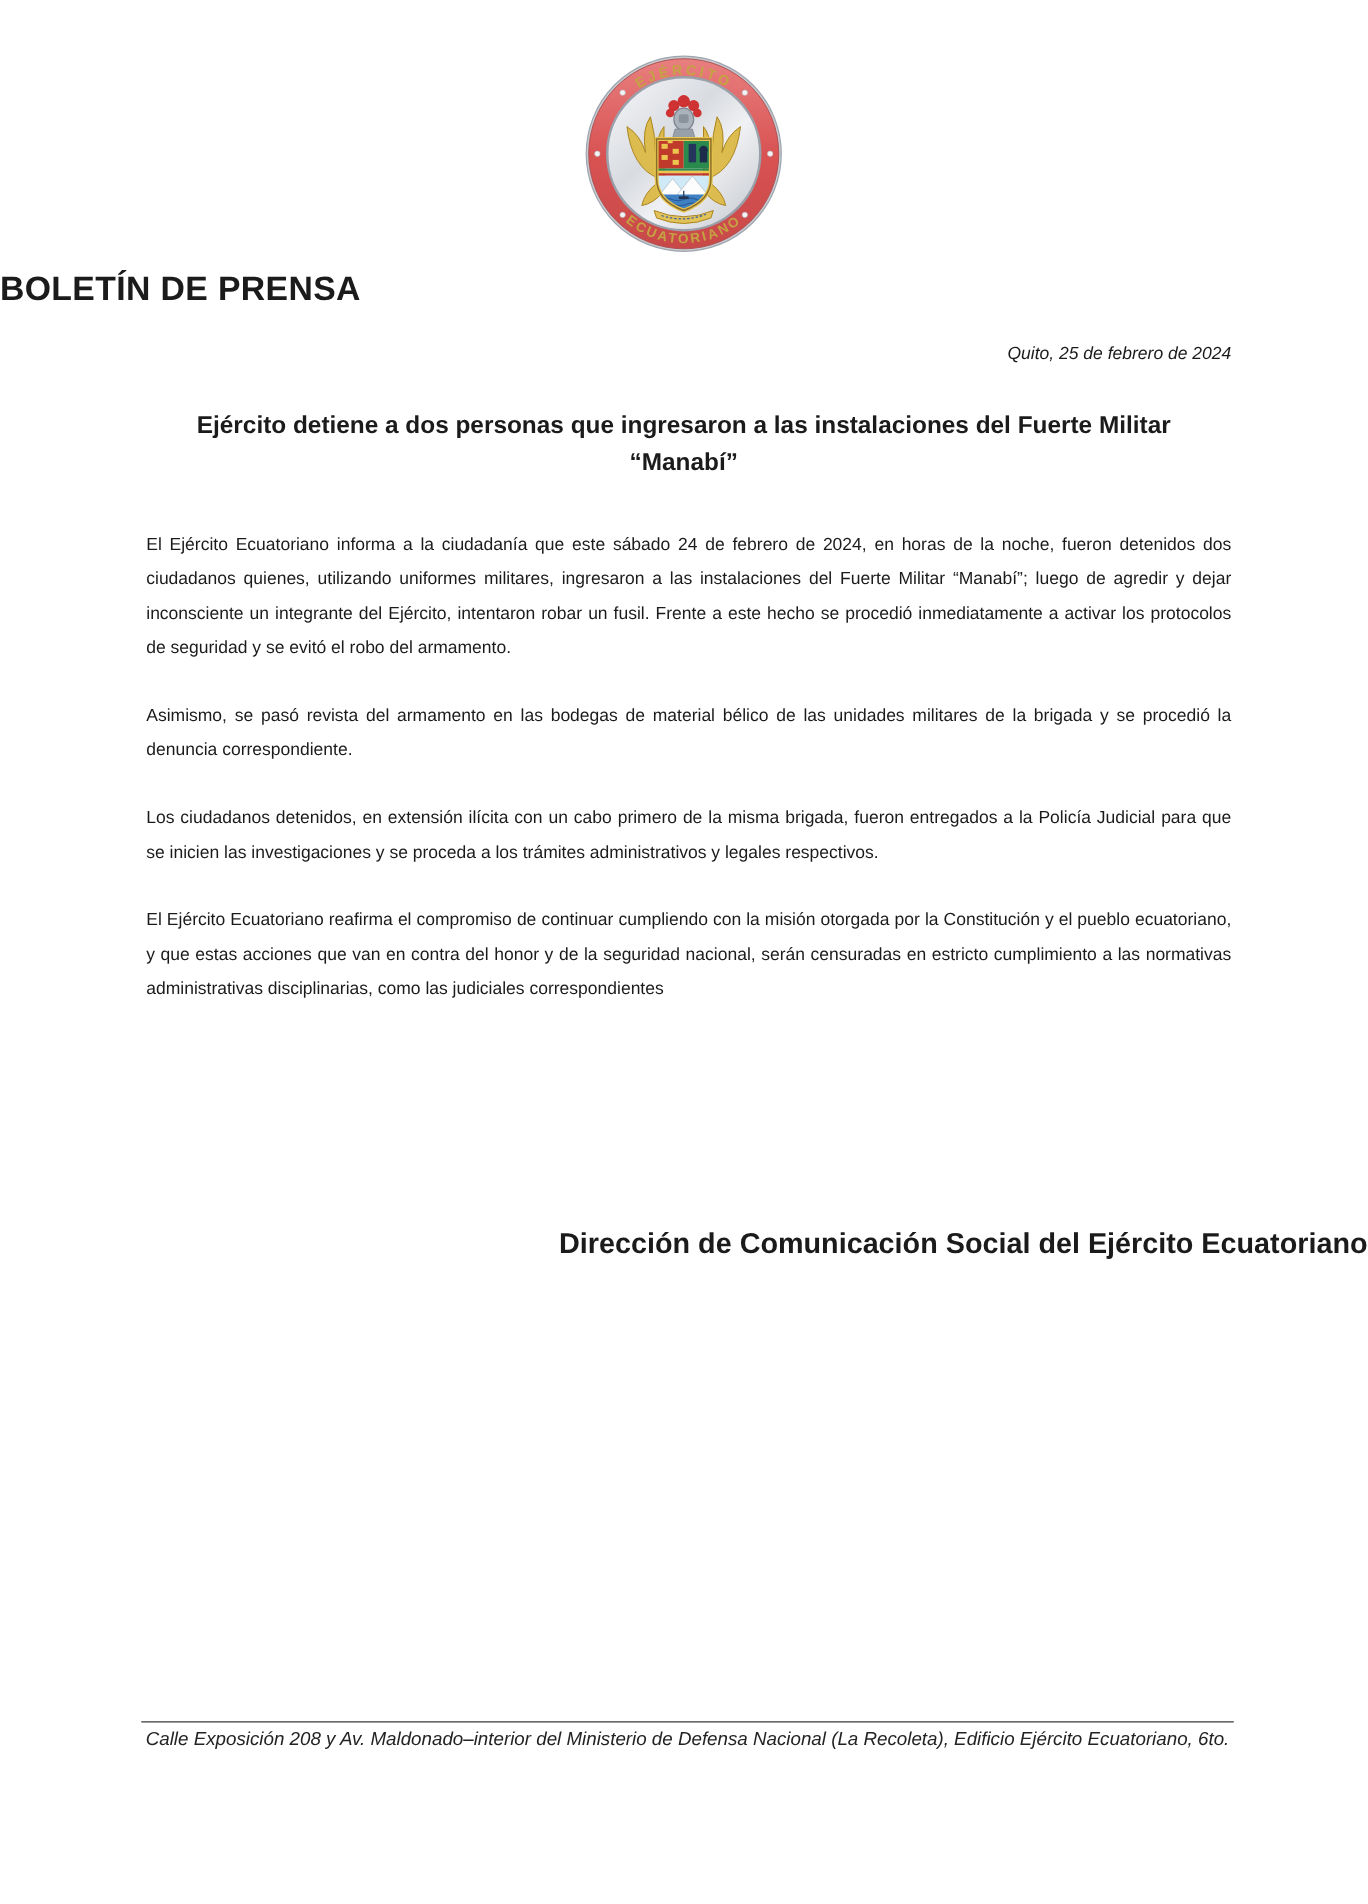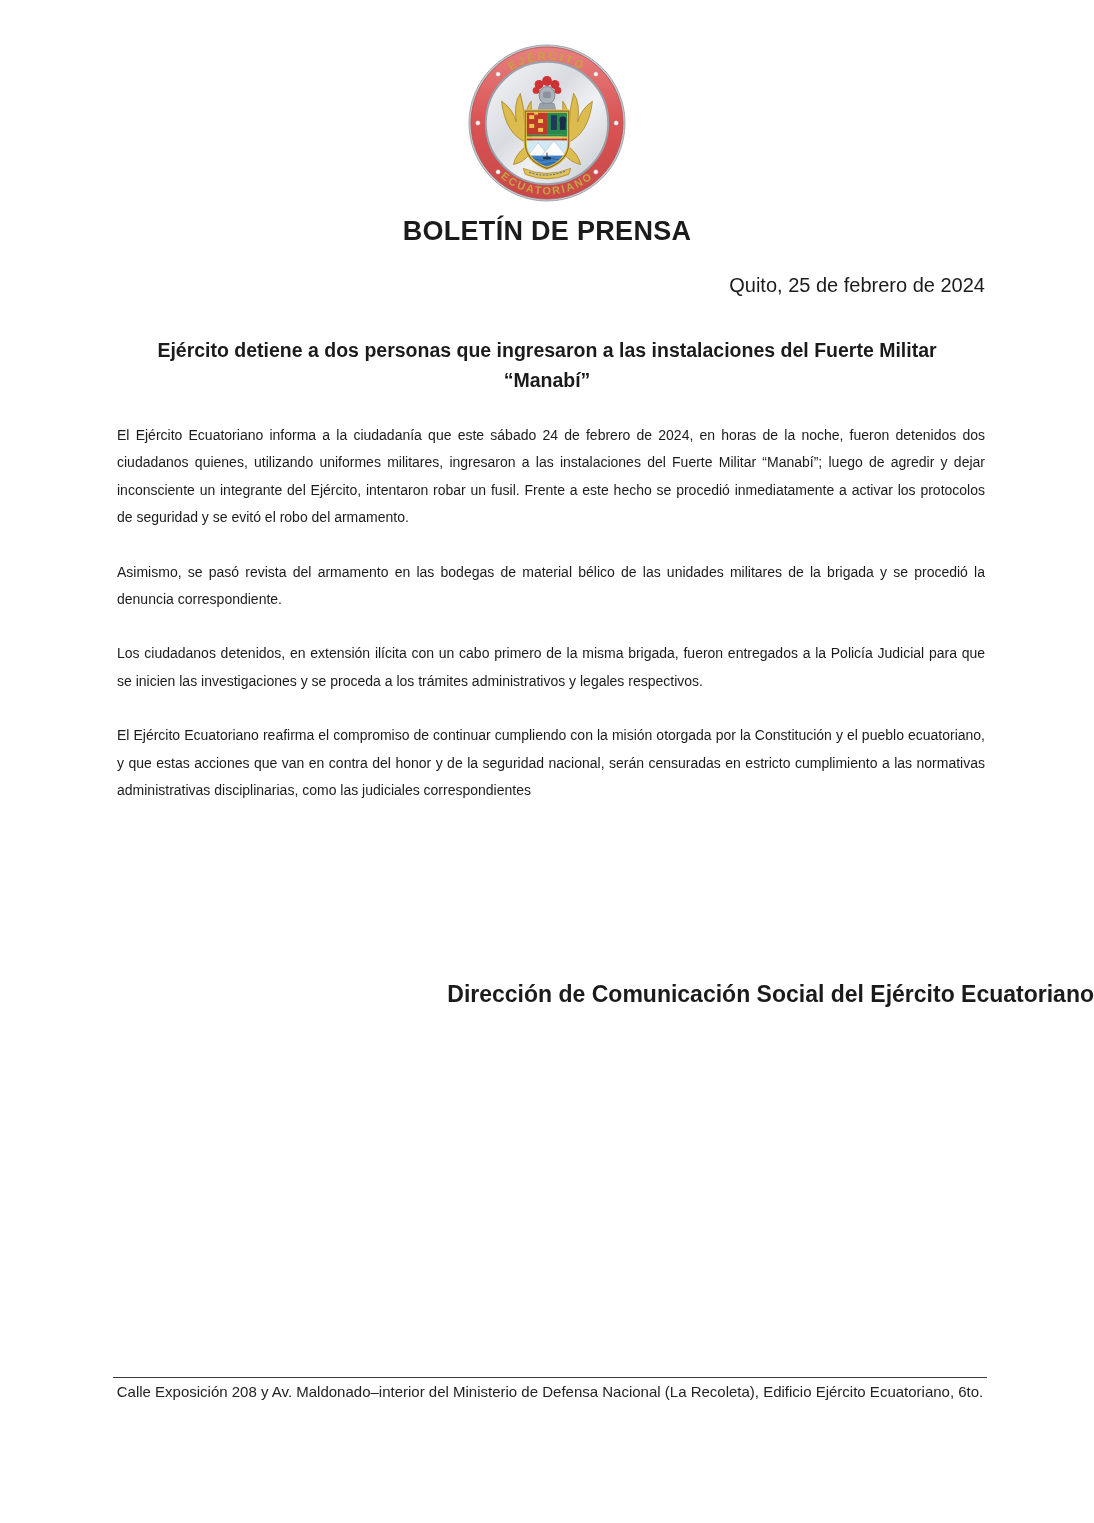--- a/index.html
+++ b/index.html
@@ -20,34 +20,35 @@
     left: 50%;
     transform: translateX(-50%);
     width: 158px;
     height: 158px;
   }
   .title {
     position: absolute;
     top: 216px;
     left: 0;
     width: 100%;
-    text-align: center;
+    text-align: left;
     font-size: 27px;
     font-weight: bold;
     letter-spacing: 0.3px;
   }
   .dateline {
     position: absolute;
     top: 274px;
     right: 109px;
-    font-size: 20px;
+    font-size: 14px;
+    font-style: italic;
   }
   .headline {
     position: absolute;
-    top: 335px;
+    top: 325px;
     left: 62px;
     width: 970px;
     text-align: center;
     font-weight: bold;
     font-size: 19.5px;
     line-height: 30px;
   }
   .body {
     position: absolute;
     top: 422px;
@@ -71,20 +72,21 @@
     position: absolute;
     top: 1377px;
     left: 113px;
     width: 874px;
     border-top: 1.5px solid #3a3a3a;
     padding-top: 4px;
     text-align: center;
     font-size: 15px;
     line-height: 19.5px;
     color: #232323;
+    font-style: italic;
   }
   .footer .l1 { white-space: nowrap; }
 </style>
 </head>
 <body>
 
 <div class="page">
 
   <div class="logo">
     <svg width="158" height="158" viewBox="0 0 160 160" aria-hidden="true">

